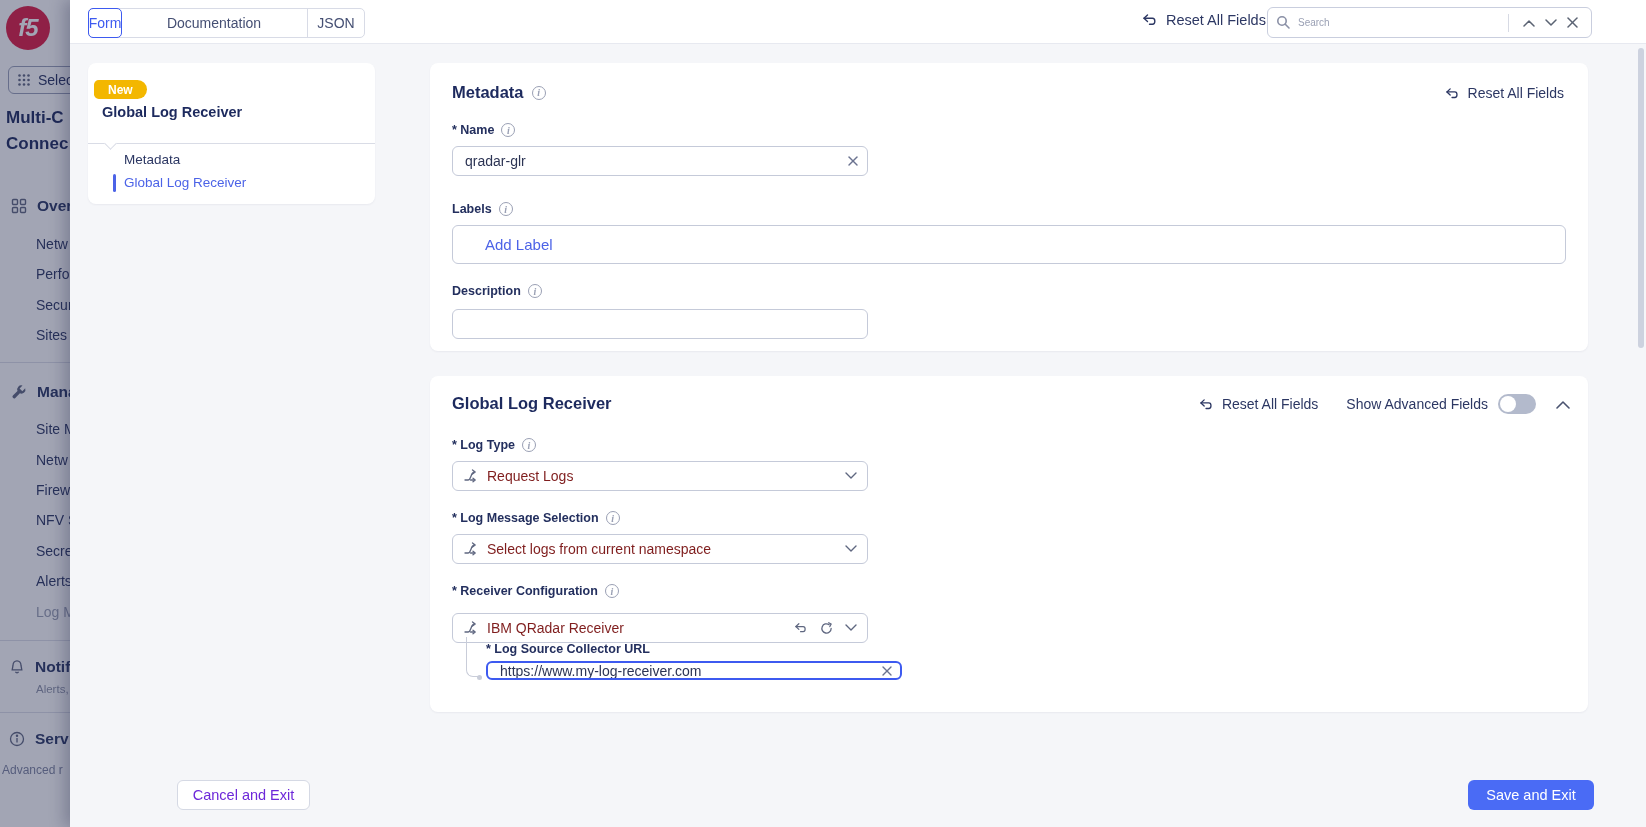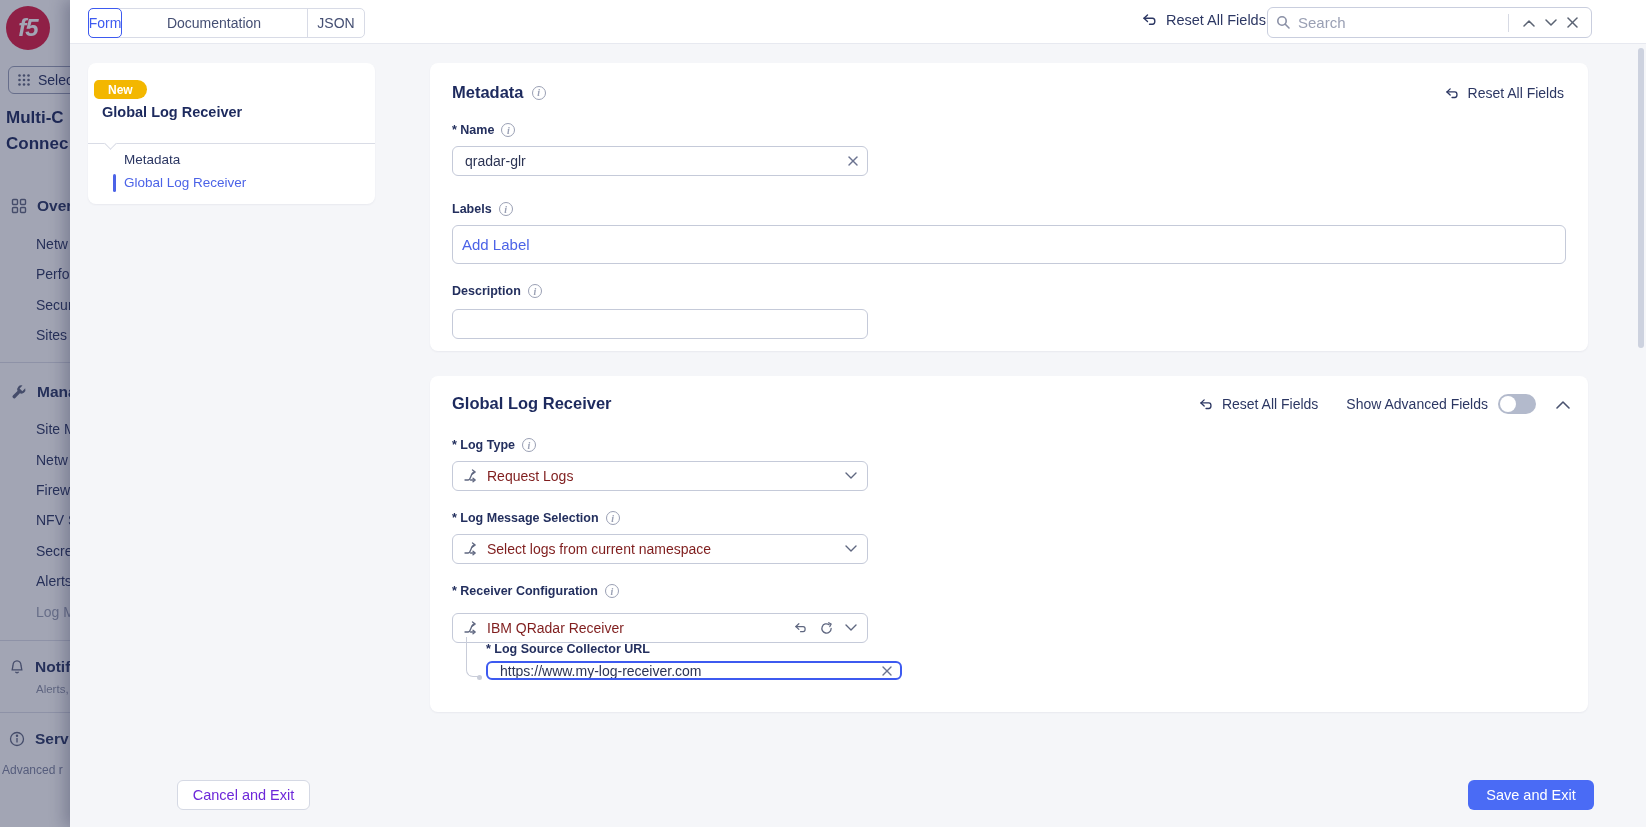--- a/index.html
+++ b/index.html
@@ -39,21 +39,21 @@
   .tab { display:flex; align-items:center; justify-content:center; font-size:14px; color:#454f73; height:100%; }
   .tab.t-form { width:34px; color:#3D5AF0; border:1px solid #3D5AF0; border-radius:5px; margin:-1px; height:30px; }
   .tab.t-doc { width:186px; }
   .tab.t-json { width:57px; border-left:1px solid #d8dbe6; }
 
   .reset-link { display:flex; align-items:center; gap:8px; font-size:14.5px; color:#2c3763; cursor:pointer; }
   .hdr-reset { position:absolute; left:1072px; top:12px; }
 
   .searchbox { position:absolute; left:1197px; top:7px; width:325px; height:31px; background:#fff;
     border:1px solid #c9cede; border-radius:6px; display:flex; align-items:center; padding:0 8px; }
-  .searchbox input { border:none; outline:none; flex:1; font-size:15px; color:#2c3454; margin-left:7px; min-width:0;
+  .searchbox input { border:none; outline:none; flex:1; font-size:10px; color:#2c3454; margin-left:7px; min-width:0;
     font-family:"Liberation Sans", sans-serif; background:transparent; }
   .searchbox input::placeholder { color:#9aa0b4; }
   .search-sep { width:1px; height:18px; background:#d7dae4; margin:0 9px 0 4px; }
   .sb-ctl { color:#5b6373; padding:2px 5px; cursor:pointer; }
 
   
   .card { position:absolute; background:#fff; border-radius:8px; box-shadow:0 1px 2px rgba(30,38,80,0.06); }
   .wiz { left:18px; top:63px; width:287px; height:141px; }
   .badge-new { position:absolute; left:6px; top:17px; height:19px; padding:0 14px; background:#F3B700; color:#fff;
     font-size:12px; font-weight:bold; display:flex; align-items:center; border-radius:5px 10px 10px 5px; }
@@ -69,21 +69,21 @@
   .info { display:inline-flex; width:14px; height:14px; border:1px solid #9aa0b4; border-radius:50%;
     color:#9aa0b4; font-size:10px; font-weight:bold; align-items:center; justify-content:center;
     font-family:"Liberation Serif", serif; font-style:italic; flex:none; }
   .fld-label { position:absolute; font-size:12.5px; font-weight:bold; color:#232f5e; display:flex; align-items:flex-start; gap:7px; }
   .inp-wrap { position:absolute; height:30px; }
   .inp-wrap input { width:100%; height:100%; border:1px solid #c5cad9; border-radius:6px; padding:0 30px 0 12px;
     font-size:14px; color:#2c3454; font-family:"Liberation Sans", sans-serif; outline:none; background:#fff; }
   .inp-wrap.focus input { border:2px solid #3D5AF0; }
   .clear-x { position:absolute; right:10px; top:50%; transform:translateY(-50%); color:#6b7390; cursor:pointer; }
   .labels-box { position:absolute; height:39px; border:1px solid #c5cad9; border-radius:6px; background:#fff;
-    display:flex; align-items:center; padding:0 9px; cursor:text; }
+    display:flex; align-items:center; padding:0 32px; cursor:text; }
   .add-label { color:#4C63E7; font-size:15px; }
   .dd { position:absolute; height:30px; border:1px solid #c5cad9; border-radius:6px; background:#fff;
     display:flex; align-items:center; padding:0 10px; cursor:pointer; }
   .dd .val { flex:1; font-size:14px; color:#7f1d1d; margin-left:8px; }
   .dd-icons { display:flex; align-items:center; gap:12px; color:#5f6780; }
   .conn { position:absolute; border-left:1px solid #c9cdd9; border-bottom:1px solid #c9cdd9; border-bottom-left-radius:7px; }
   .conn-dot { position:absolute; width:5px; height:5px; border-radius:50%; background:#c9cdd9; }
 
   .g-head { position:absolute; top:18px; right:18px; display:flex; align-items:center; }
   .adv-label { font-size:14px; color:#2c3763; margin:0 10px 0 28px; }

